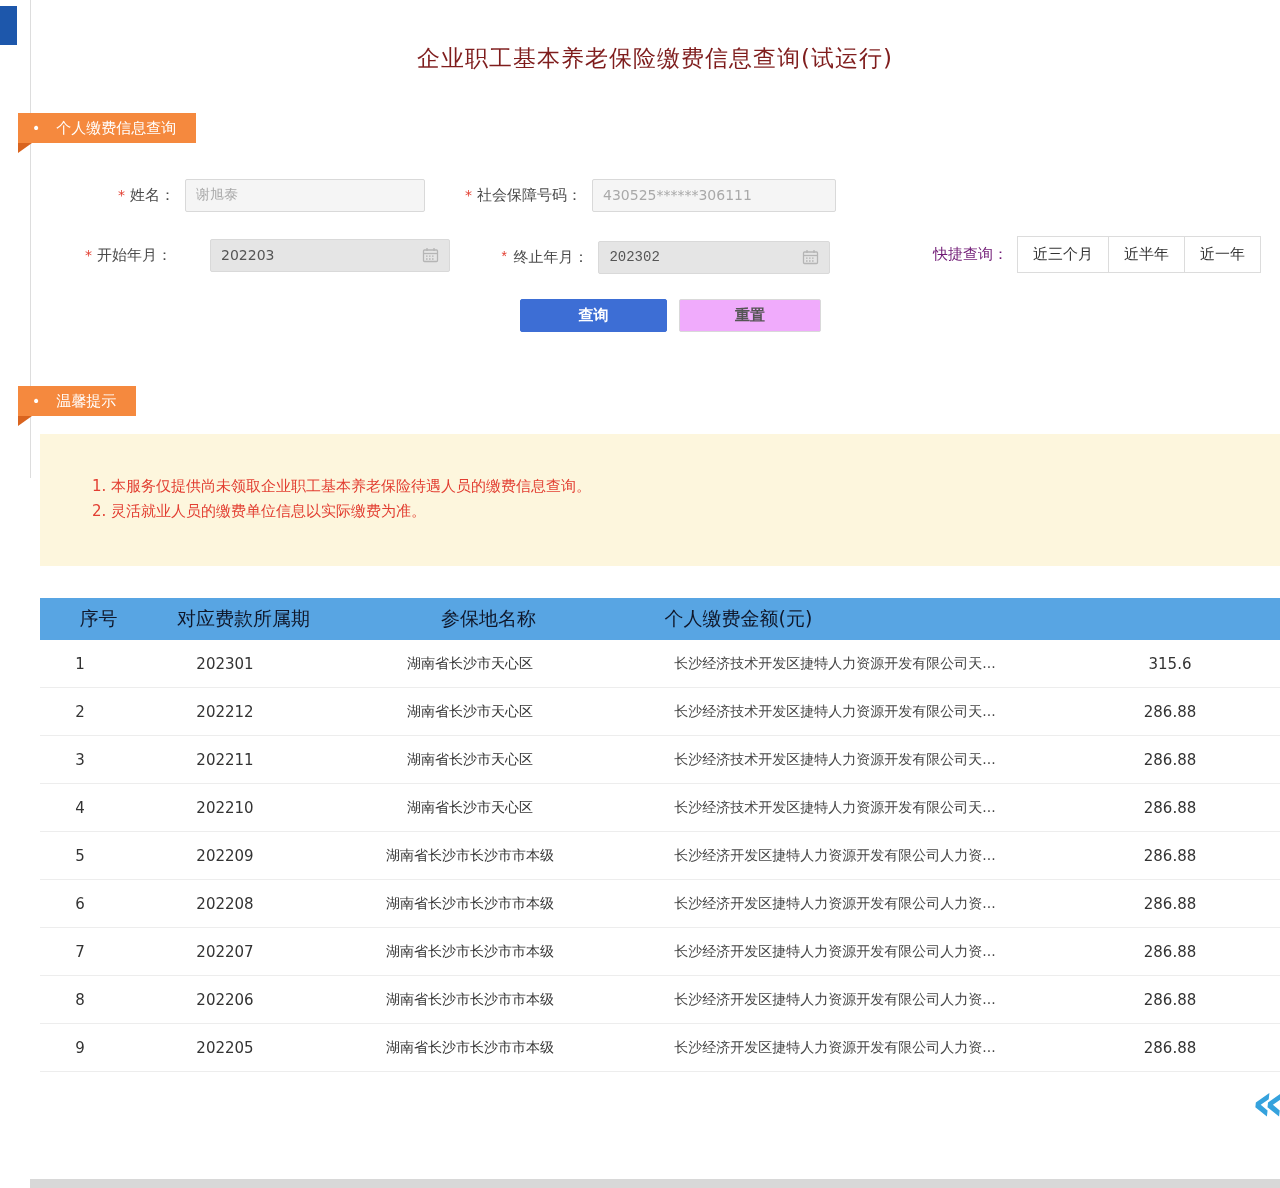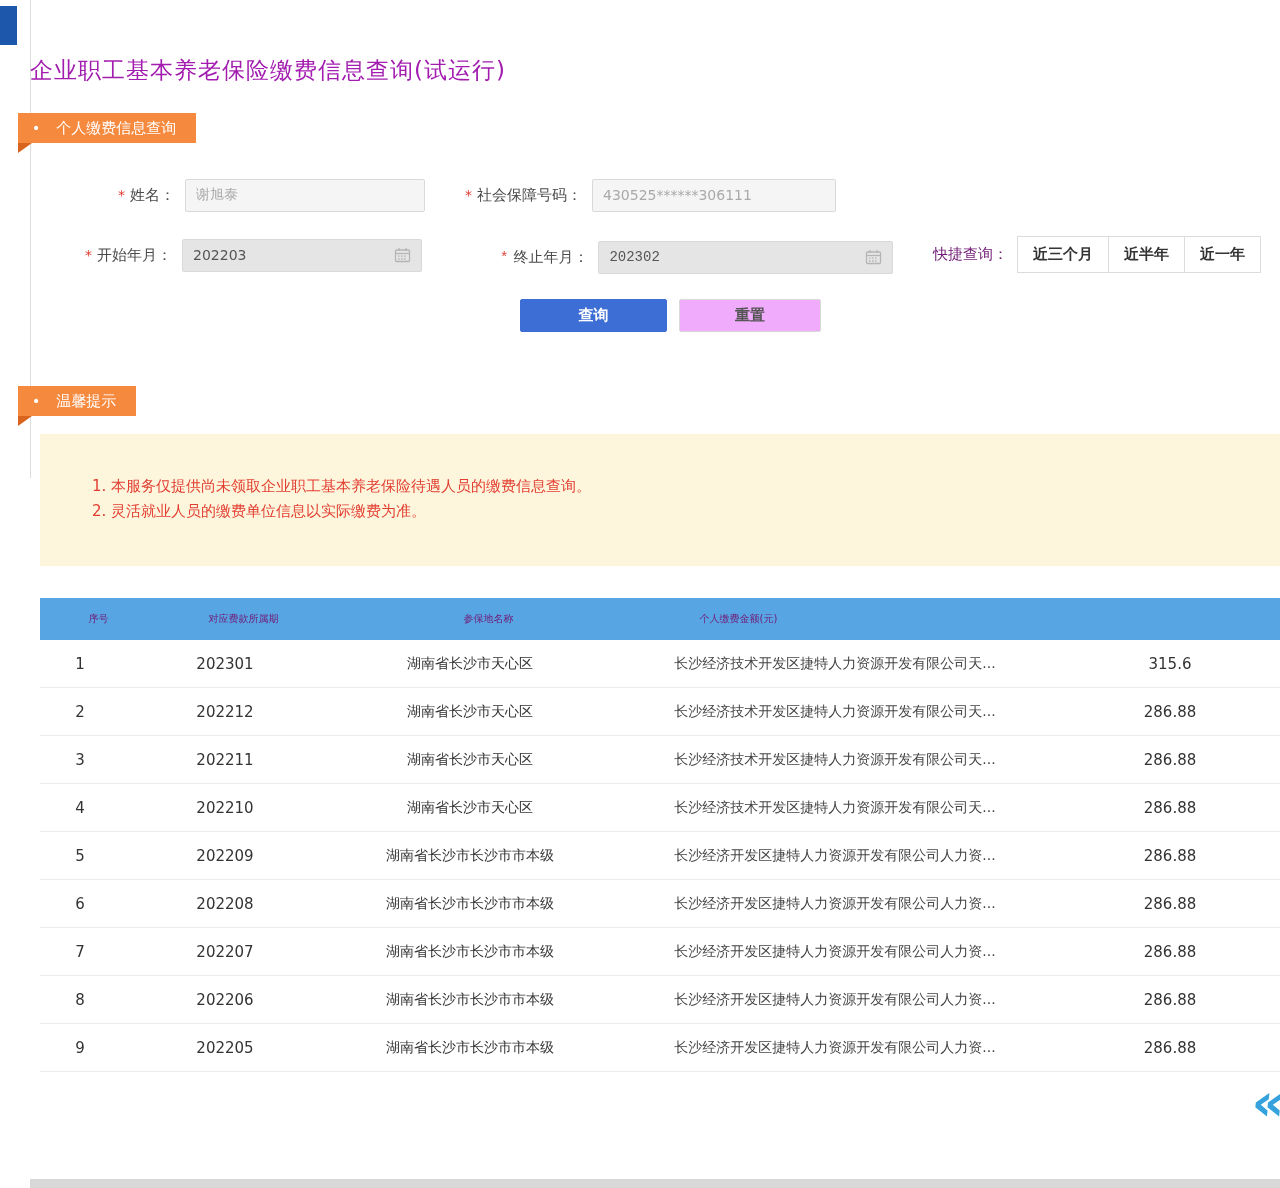--- a/index.html
+++ b/index.html
@@ -8,22 +8,22 @@
     position:relative; width:1280px; height:1188px; overflow:hidden;
     background:#fff; font-family:"DejaVu Sans","Liberation Sans",sans-serif;
     color:#333;
   }
   
   .left-line { position:absolute; left:30px; top:0; width:1px; height:478px; background:#ddd; }
   .corner-block { position:absolute; left:0; top:6px; width:17px; height:39px; background:#1d57ab; }
 
   
   .page-title {
-    position:absolute; left:30px; right:0; top:55px; text-align:left;
-    font-size:23px; font-weight:500; color:#a21caf; letter-spacing:1px;
+    position:absolute; left:30px; right:0; top:43px; text-align:center;
+    font-size:23px; font-weight:500; color:#7f1d1d; letter-spacing:1px;
   }
 
   
   .ribbon {
     position:absolute; left:18px; height:30px; display:flex; align-items:center;
     background:#f5893e; color:#fff; font-size:15px; padding:0 20px 0 14px;
   }
   .ribbon .bullet { font-size:14px; margin-right:16px; line-height:1; }
   .ribbon .fold {
     position:absolute; left:0; top:100%; width:0; height:0;
@@ -37,32 +37,31 @@
   .field .lbl { font-size:15px; color:#4a4a4a; white-space:nowrap; }
   .req { color:#e23e31; margin-right:5px; font-size:14px; }
   .inp {
     height:33px; border:1px solid #d9d9d9; border-radius:2px; background:#e5e5e5;
     display:flex; align-items:center; padding:0 10px; font-size:14px; color:#555;
     justify-content:space-between;
   }
   .inp.disabled { background:#f5f5f5; color:#a9a9a9; }
   .f-name  { left:118px; top:178px; } .f-name .inp { width:240px; margin-left:10px; }
   .f-ssn   { left:465px; top:178px; } .f-ssn .inp { width:244px; margin-left:10px; }
-  .f-start { left:85px;  top:238px; } .f-start .inp { width:240px; margin-left:10px; }
-  .f-end   { left:500px; top:240px;font-family:Liberation Mono, monospace; } .f-end .inp { width:295px; margin-left:10px; }
+  .f-start { left:85px;  top:238px;gap:28px; } .f-start .inp { width:240px; margin-left:10px; }
+  .f-end   { left:500px; top:240px;font-family:Liberation Mono, monospace; } .f-end .inp { width:232px; margin-left:10px; }
   .cal-icon { display:flex; align-items:center; }
 
   .quick { left:933px; top:237px; }
   .quick .lbl { margin-right:10px; color:#701a75; }
   .qbtn {
     height:37px; background:#fff; border:1px solid #dcdcdc; color:#333;
     font-size:15px; padding:0 15px; display:flex; align-items:center;
     cursor:pointer; margin-left:-1px; white-space:nowrap;
     font-family:inherit;
-    font-weight:bold;
   }
 
   .actions { position:absolute; left:520px; top:299px; display:flex; }
   .btn { height:33px; border-radius:2px; font-size:15px; cursor:pointer; font-family:inherit;font-weight:bold; }
   .btn-primary { width:147px; background:#3d6ed5; border:1px solid #3d6ed5; color:#fff; }
   .btn-default { width:142px; background:#f0abfc; border:1px solid #d9d9d9; color:#555; margin-left:12px; }
 
   
   .notice {
     position:absolute; left:40px; top:434px; width:1240px; height:132px;
@@ -76,21 +75,21 @@
     display:flex; height:42px; background:#58a5e3; color:#fff;
     font-size:15px; align-items:center;
   }
   .trow {
     display:flex; height:48px; align-items:center; background:#fff;
     border-bottom:1px solid #ededed; font-size:15px; color:#333;
   }
   .tcell { text-align:center; overflow:hidden; white-space:nowrap; }
   .c0 { width:80px; }  .c1 { width:210px; } .c2 { width:280px; font-size:14px; }
   .c3 { width:450px; font-size:14px; color:#454545; } .c4 { width:220px; }
-  .thead .tcell { font-size:10px; color:#701a75;padding-left:37px; }
+  .thead .tcell { font-size:19px; color:#0f172a;padding-left:37px; }
 
   
   .collapse {
     position:absolute; right:-6px; top:1076px; color:#35a2dd;
     font-size:52px; font-weight:bold; line-height:1; cursor:pointer;
     transform:skewX(-6deg);
   }
 
   .bottom-bar { position:absolute; left:30px; right:0; bottom:0; height:9px; background:#d8d8d8; }
 </style>

